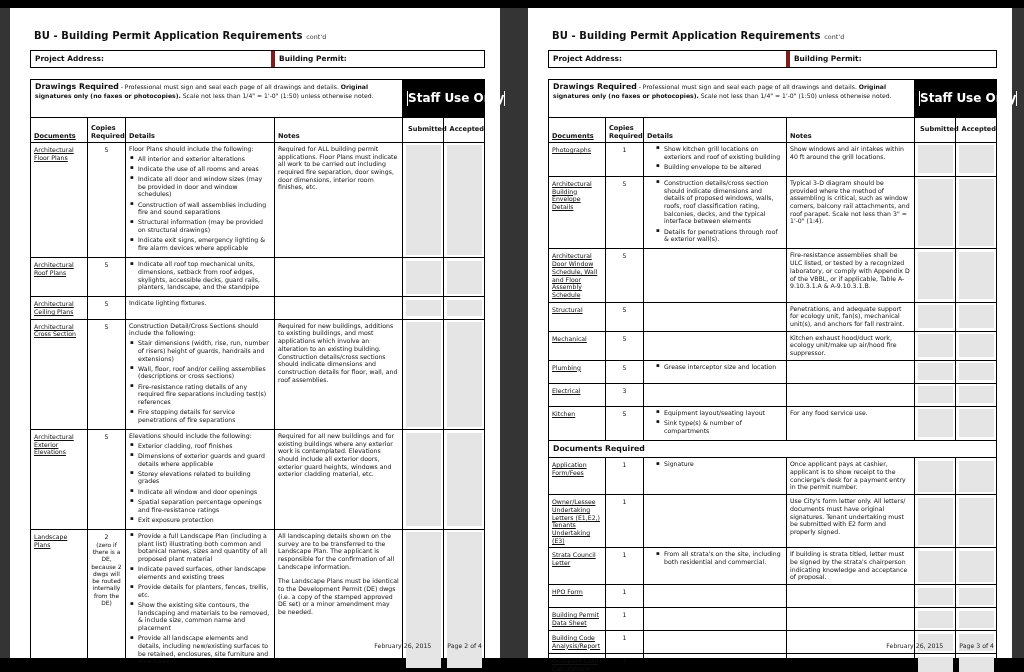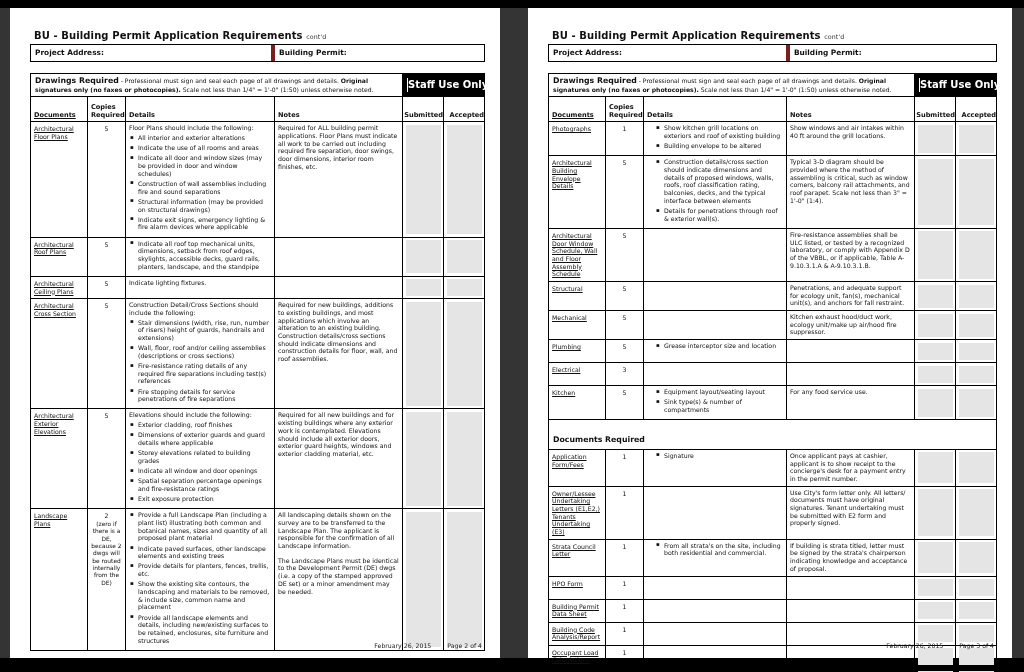--- a/index.html
+++ b/index.html
@@ -11,46 +11,46 @@
   .desk{position:absolute;left:0;right:0;top:8px;bottom:14px;background:#343434;}
   .page{
     position:absolute;top:8px;height:650px;background:#fff;color:#111;
   }
   .pg1{left:10px;width:490px;}
   .pg2{left:528px;width:484px;}
   .page-inner{padding:22px 15px 0 20px;}
   .doc-title{font-size:10px;font-weight:bold;letter-spacing:.1px;padding-left:4px;}
   .doc-title .suffix{font-size:6.3px;font-weight:normal;color:#333;}
   .fields-bar{
-    margin-top:3px;display:grid;grid-template-columns:53% 47%;
+    margin-top:9px;display:grid;grid-template-columns:53% 47%;
     border:1px solid #000;font-weight:bold;font-size:7.4px;
   }
   .fields-bar .fcell{padding:3px 4px 4px;}
   .fields-bar .fcell+.fcell{border-left:4px solid #7f1d1d;}
   .tbl{margin-top:11px;border:1px solid #000;font-size:6.2px;line-height:1.24;}
   .dr-head{display:grid;grid-template-columns:1fr 82px;}
   .dr-left{padding:2px 4px 3px;}
   .dr-label{font-weight:bold;font-size:7.8px;}
   .dr-desc{font-size:6.1px;}
   .staff-box{background:#000;display:flex;}
   .staff-in{
-    flex:1;margin:4px 5px;border-left:1px solid #fff;border-right:1px solid #fff;
+    flex:1;margin:11px 5px;border-left:1px solid #fff;border-right:1px solid #fff;
     display:flex;align-items:center;justify-content:center;
-    color:#fff;font-weight:bold;font-size:10px;white-space:nowrap;
+    color:#fff;font-weight:bold;font-size:12px;white-space:nowrap;
   }
   .grid6{display:grid;grid-template-columns:56px 38px 1fr 128px 41px 41px;}
   .cols-head{border-top:1px solid #000;}
   .cols-head .c{display:flex;align-items:flex-end;font-weight:bold;font-size:6.6px;min-height:20px;padding:2px 3px;}
-  .cols-head .staffcol{flex-direction:column;align-items:flex-end;padding:0;}
+  .cols-head .staffcol{flex-direction:row;align-items:center;padding:0;}
   .cols-head .staffcol .hfill{flex:1;background:#e5e5e5;margin:2.5px 2.5px 1px;}
   .cols-head .staffcol span{text-align:center;padding:0 0 2px;}
   .c{border-left:1px solid #000;padding:2px 3px 3px;min-width:0;}
   .grid6 > .c:first-child{border-left:none;text-decoration:underline;}
   .trow{border-top:1px solid #000;}
-  .sec{border-top:1px solid #000;font-weight:bold;font-size:7.8px;padding:15px 4px 4px;}
+  .sec{border-top:1px solid #000;font-weight:bold;font-size:7.8px;padding:3px 4px 4px;}
   .c-doc{padding-top:3px;}
   .c-copies{text-align:center;padding-top:3px;}
   .copies-n{font-size:5.9px;margin-top:1px;}
   .c-details p{margin:0 0 2px;}
   .c-details p.plain{margin:0;}
   .blist{margin:0;padding:0 0 0 9px;list-style:none;}
   .blist li{position:relative;margin:0 0 2.5px;}
   .blist li::before{content:"▪";position:absolute;left:-8px;top:-0.5px;font-size:5.5px;}
   .pg2 .blist{padding-left:17px;}
   .c-notes p{margin:0;}

